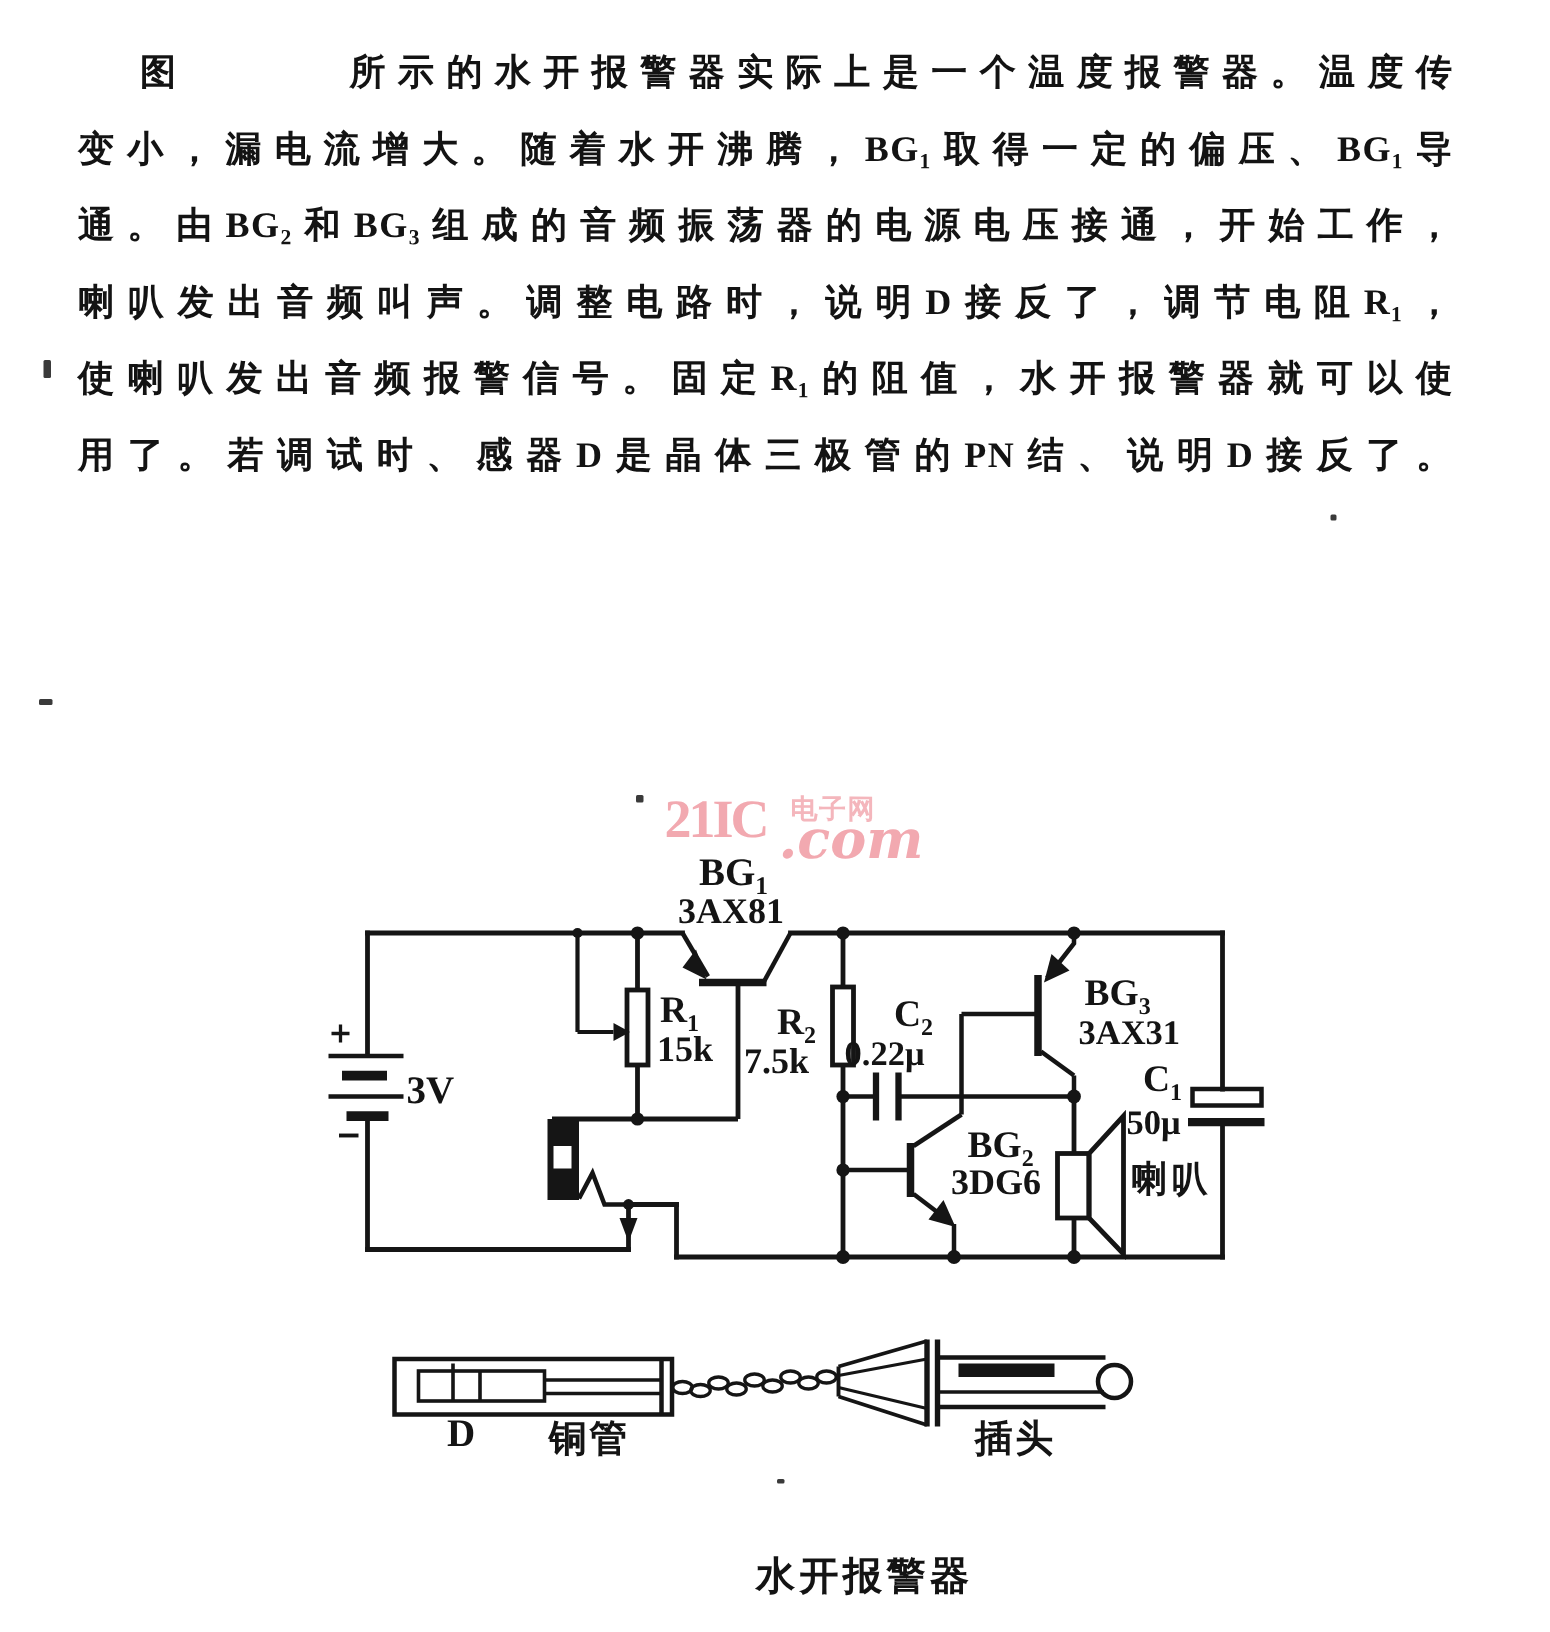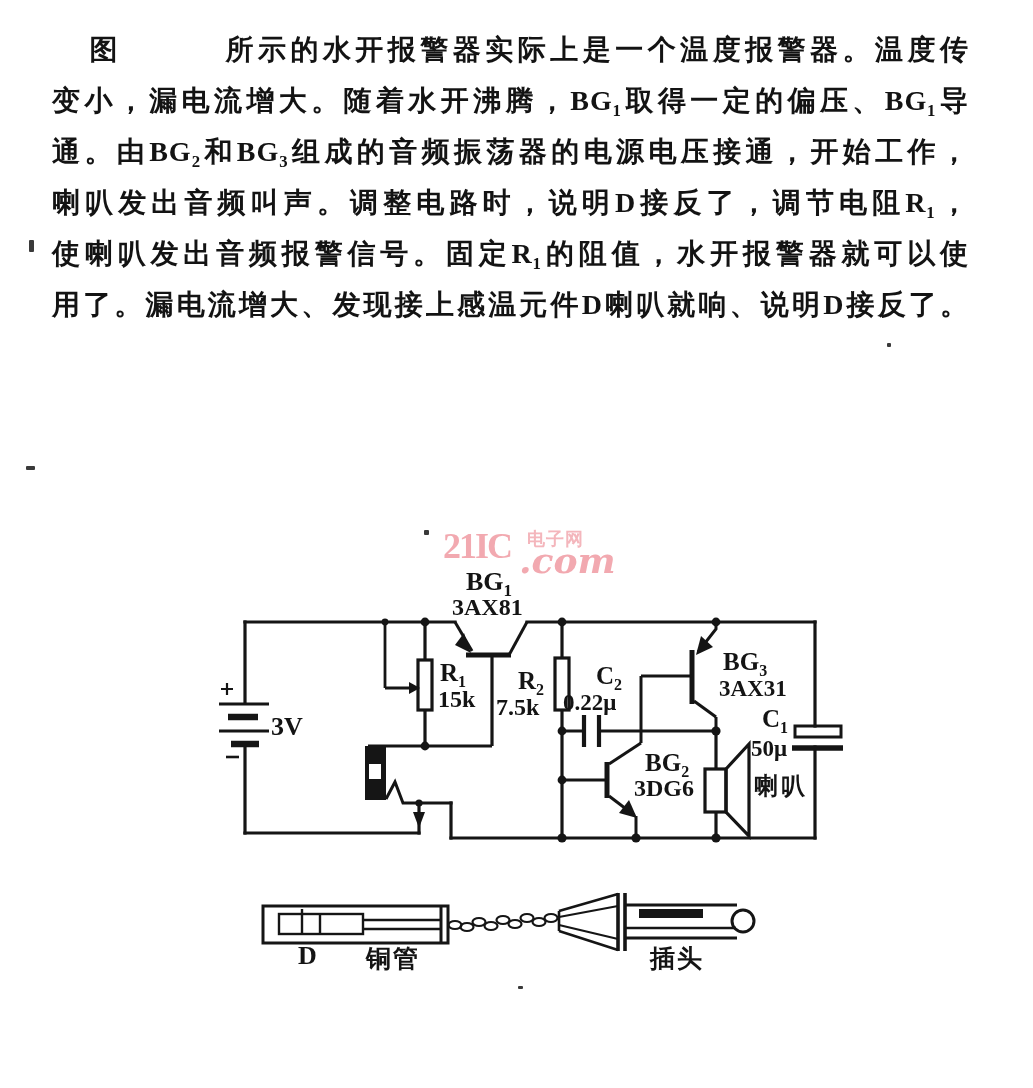--- a/index.html
+++ b/index.html
@@ -1,19 +1,19 @@
 <!DOCTYPE html>
 <html><head>
 <meta charset="utf-8">
 <style>
   html,body{margin:0;padding:0;background:#e8e8e8;}
   #page{position:relative;width:1033px;height:1088px;background:#ffffff;overflow:hidden;
         font-family:"Liberation Serif","DejaVu Serif",serif;color:#131313;}
   
-  #para{position:absolute;left:52px;top:24px;width:917px;font-size:28px;
+  #para{position:absolute;left:52px;top:24px;width:917px;font-size:24px;
         font-weight:600;letter-spacing:1px;}
   .pline{height:51px;line-height:51px;text-align:justify;text-align-last:justify;white-space:nowrap;}
   .fig-gap{display:inline-block;width:100px;}
   .indent{display:inline-block;width:34px;}
   
   #wm{position:absolute;left:443px;top:525px;width:200px;height:50px;}
   #wm .brand{position:absolute;left:0;top:0;font-family:Liberation Serif, serif;
              font-weight:bold;font-size:36px;letter-spacing:-2px;color:#f2a9b0;}
   #wm .site{position:absolute;left:84px;top:2px;font-size:18px;font-weight:bold;color:#f4b6bc;letter-spacing:1px;text-align:right;}
   #wm .dotcom{position:absolute;left:76px;top:14px;font-size:36px;font-weight:bold;font-style:italic;
@@ -30,21 +30,21 @@
 <body>
 
 <div id="page">
 
   <div id="para">
     <div class="pline"><span class="indent"></span><span>图</span><span class="fig-gap"></span><span>所示的水开报警器实际上是一个温度报警器。温度传</span></div>
     <div class="pline">变小，漏电流增大。随着水开沸腾，BG₁取得一定的偏压、BG₁导</div>
     <div class="pline">通。由BG₂和BG₃组成的音频振荡器的电源电压接通，开始工作，</div>
     <div class="pline">喇叭发出音频叫声。调整电路时，说明D接反了，调节电阻R₁，</div>
     <div class="pline">使喇叭发出音频报警信号。固定R₁的阻值，水开报警器就可以使</div>
-    <div class="pline">用了。漏电流增大、发现接上感温元件D喇叭就响、说明D接反了。</div>
+    <div class="pline">用了。若调试时、感器D是晶体三极管的PN结、说明D接反了。</div>
   </div>
 
   <div id="wm">
     <span class="brand">21IC</span>
     <span class="site">电子网</span>
     <span class="dotcom">.com</span>
   </div>
 
   <svg id="fig" viewBox="0 0 1033 1088">
 
@@ -198,20 +198,21 @@
       <path d="M625,905 H737 M625,938 H737" stroke-width="3"></path>
       <rect x="639" y="909" width="64" height="9" fill="#151515" stroke="none"></rect>
       <path d="M625,928 H736" stroke-width="2.4"></path>
       <circle class="outl" cx="743" cy="921" r="11" stroke-width="3"></circle>
     </g>
     <text x="298" y="964" font-size="26">D</text>
     <text x="366" y="967" font-size="25" letter-spacing="2">铜管</text>
     <text x="650" y="967" font-size="25" letter-spacing="2">插头</text>
   </svg>
 
+  <div id="caption">水开报警器</div>
 
   <div class="speck" style="left:29px;top:240px;width:5px;height:12px;"></div>
   <div class="speck" style="left:26px;top:466px;width:9px;height:4px;"></div>
   <div class="speck" style="left:424px;top:530px;width:5px;height:5px;"></div>
   <div class="speck" style="left:887px;top:343px;width:4px;height:4px;"></div>
   <div class="speck" style="left:518px;top:986px;width:5px;height:3px;"></div>
 
 </div>
 
 </body></html>

